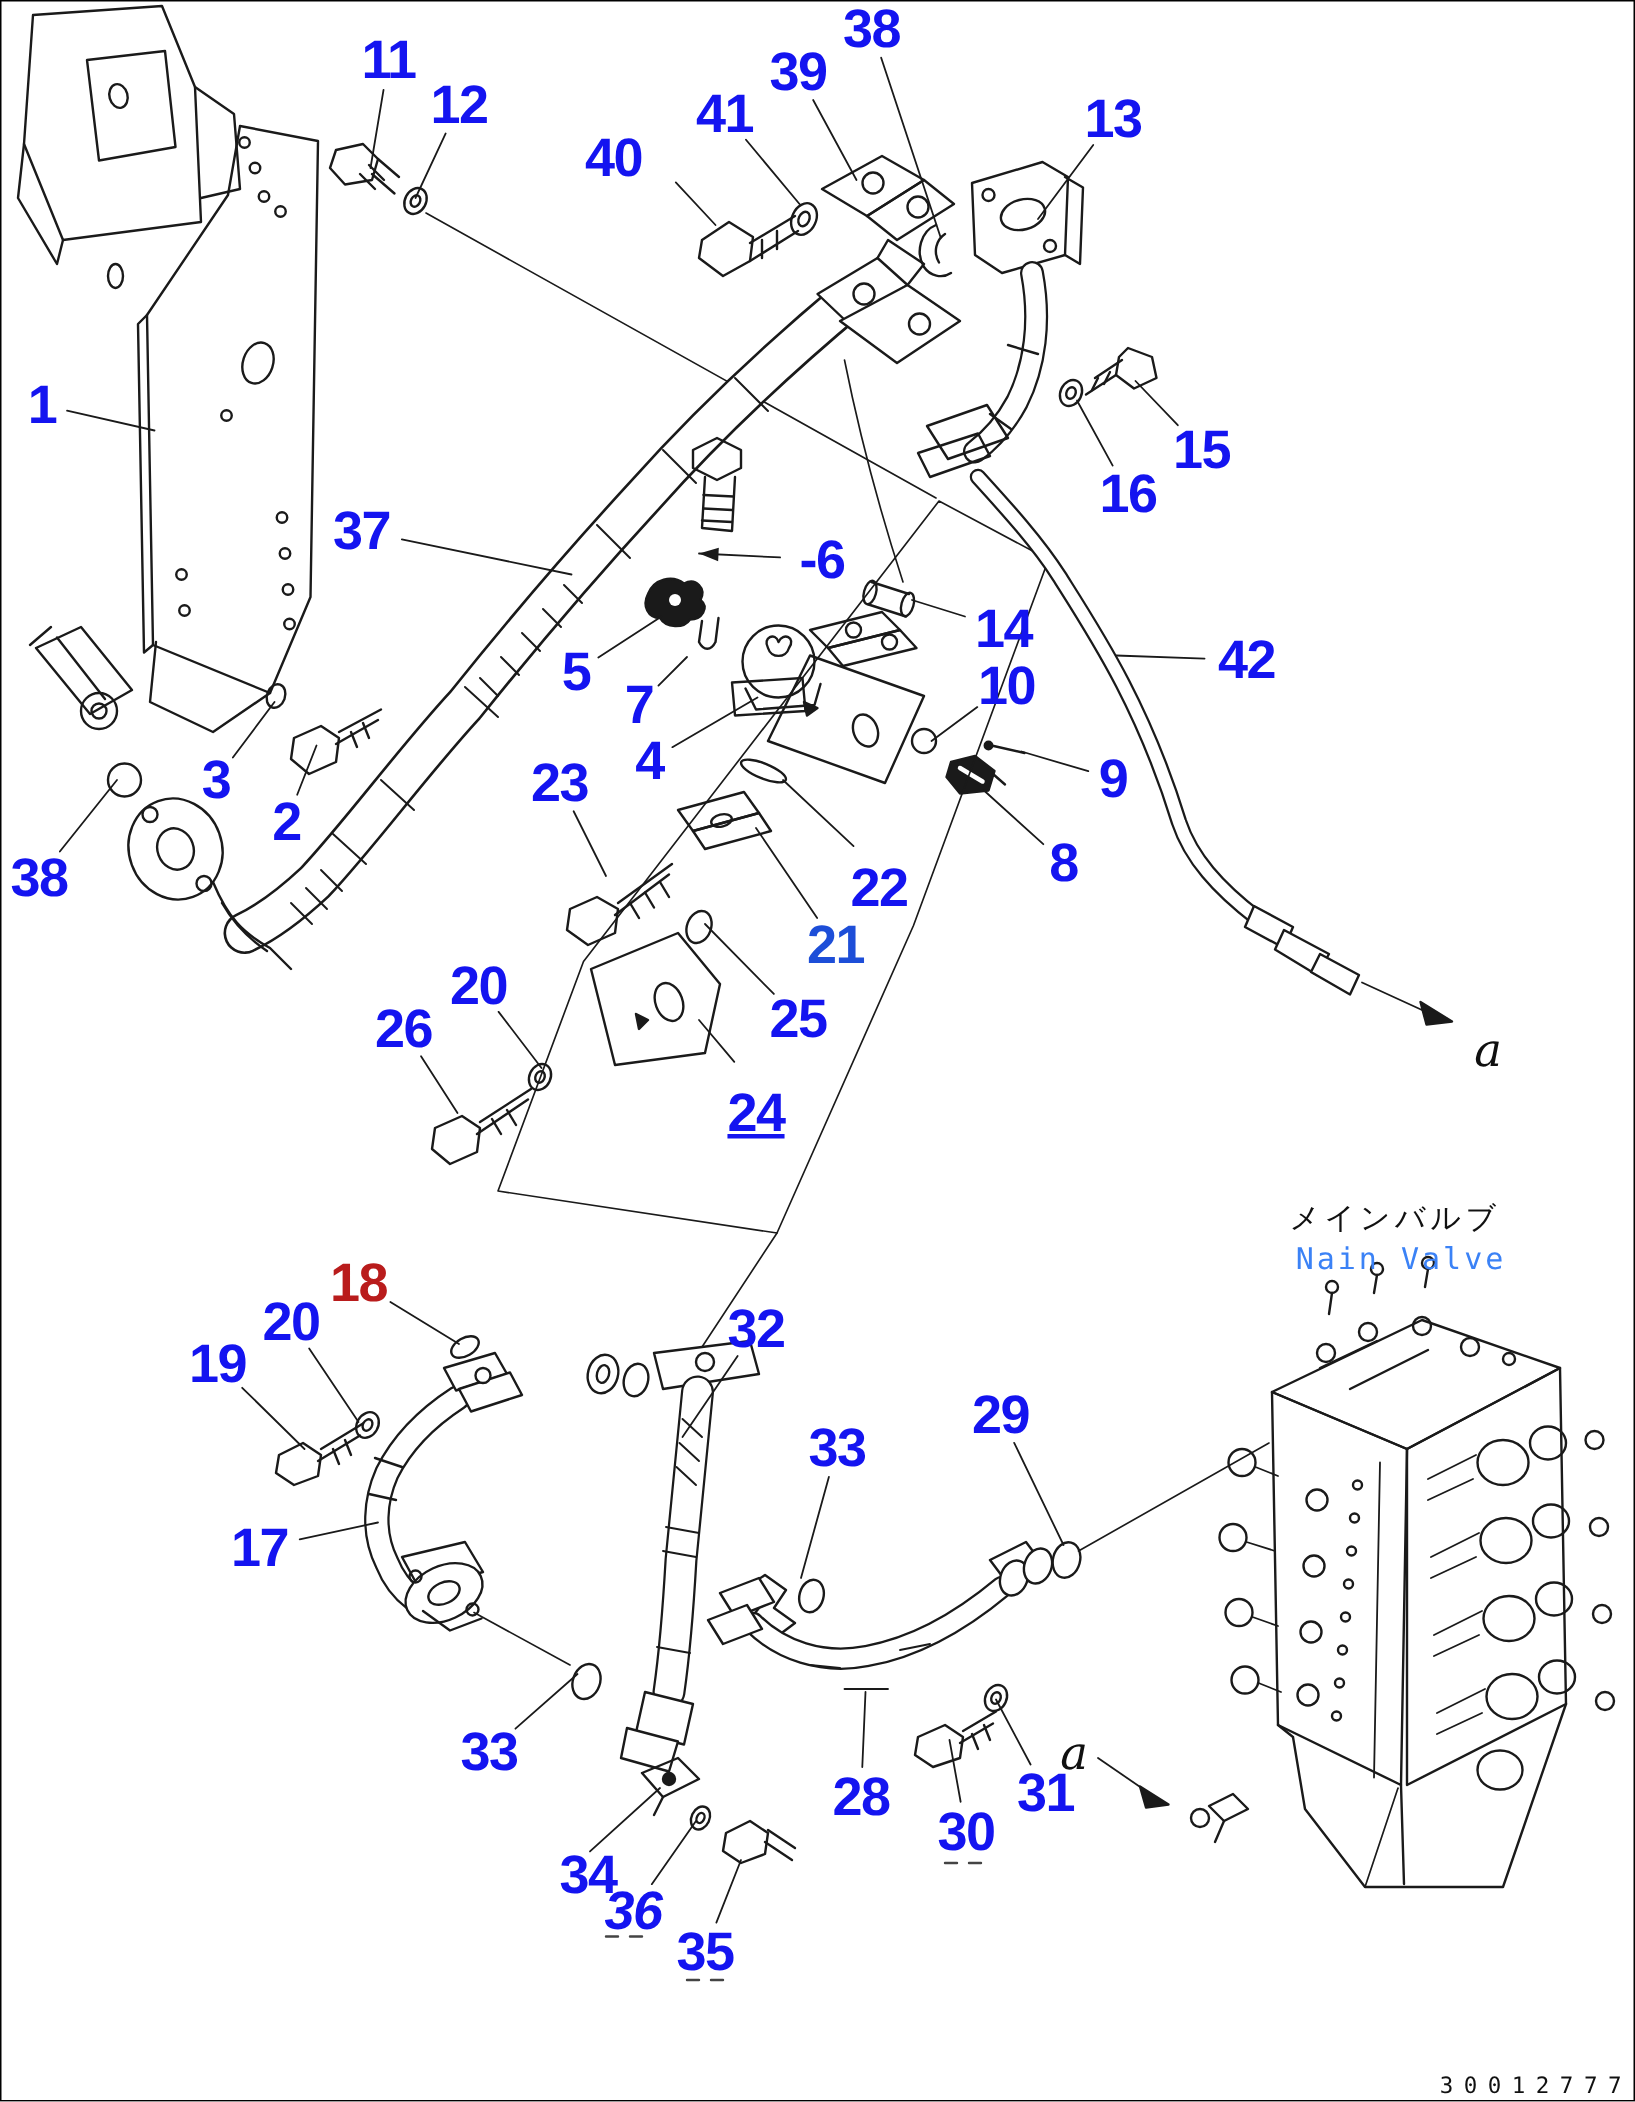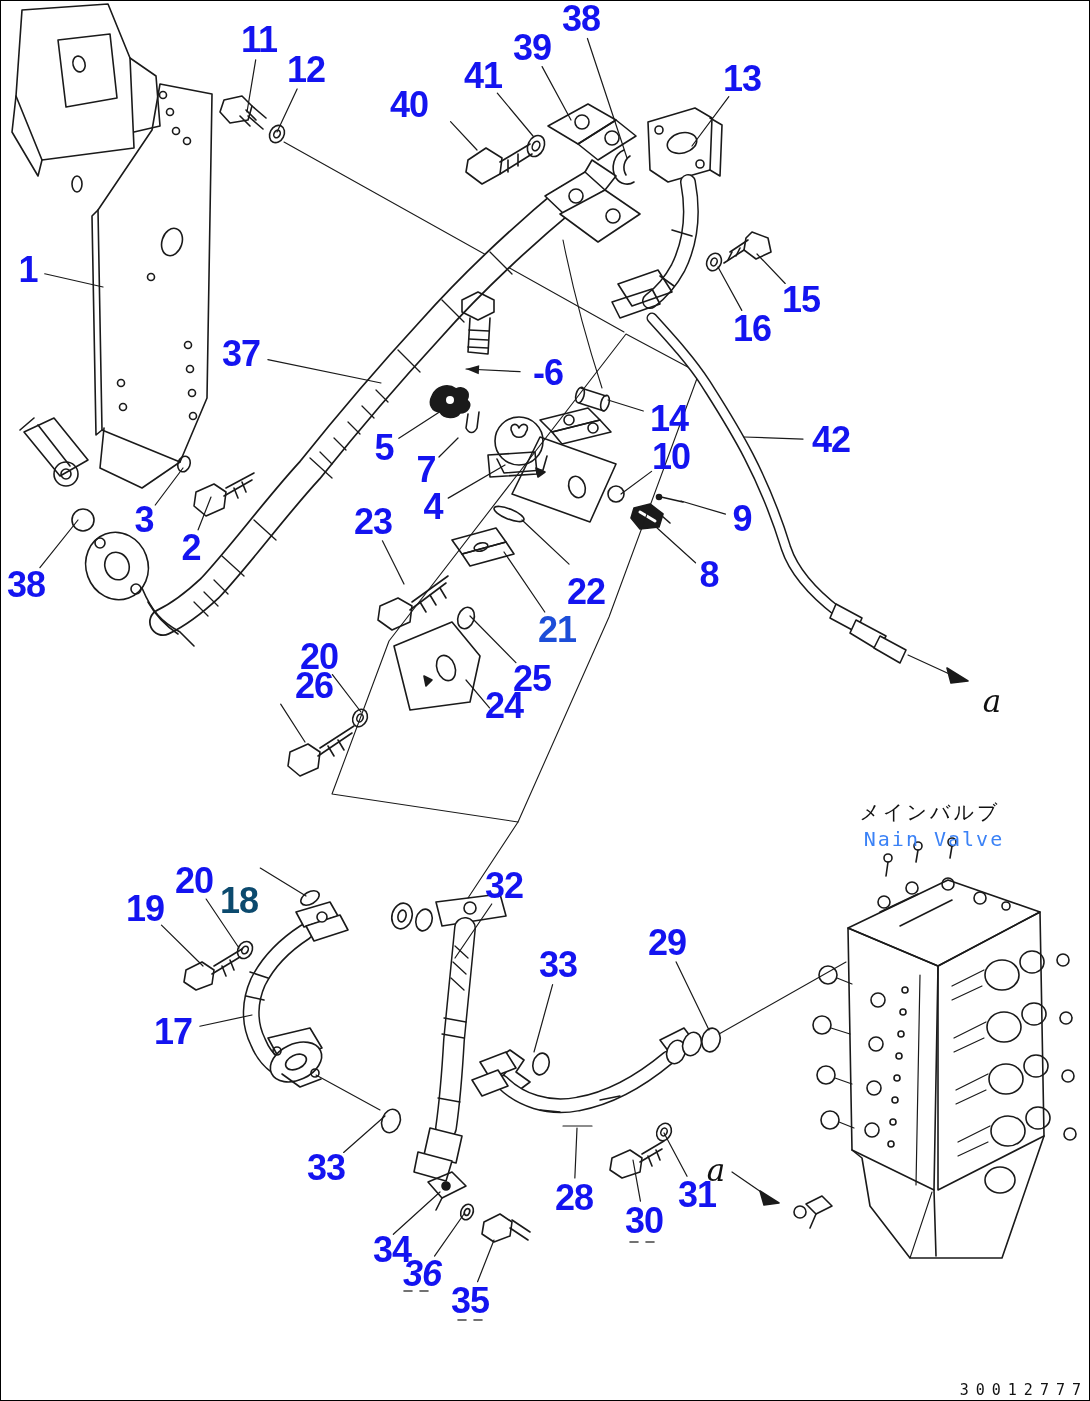--- a/index.html
+++ b/index.html
@@ -392,23 +392,23 @@
       <div class="callout" style="left: 742px; top: 519px; color: rgb(20, 20, 240);">9</div>
       <div class="callout" style="left: 144px; top: 520px; color: rgb(20, 20, 240);">3</div>
       <div class="callout" style="left: 191px; top: 548px; color: rgb(20, 20, 240);">2</div>
       <div class="callout" style="left: 373px; top: 522px; color: rgb(20, 20, 240); text-align: right;">23</div>
       <div class="callout" style="left: 709px; top: 575px; color: rgb(20, 20, 240);">8</div>
       <div class="callout" style="left: 586px; top: 592px; color: rgb(20, 20, 240);">22</div>
       <div class="callout" style="left: 26px; top: 585px; color: rgb(20, 20, 240);">38</div>
       <div class="callout" style="left: 557px; top: 630px; color: #1d4ed8;">21</div>
       <div class="callout" style="left: 532px; top: 679px; color: rgb(20, 20, 240);">25</div>
       <div class="callout" style="left: 319px; top: 657px; color: rgb(20, 20, 240);">20</div>
-      <div class="callout" style="left: 269px; top: 686px; color: rgb(20, 20, 240); margin-left: 45px;">26</div>
-      <div class="callout" style="left: 504px; top: 706px; color: rgb(20, 20, 240);">24</div>
-      <div class="callout" style="left: 239px; top: 901px; color: #0c4a6e; text-align: right;">18</div>
+      <div class="callout" style="left: 269px; top: 686px; color: rgb(20, 20, 240);">26</div>
+      <div class="callout" style="left: 504px; top: 742px; color: rgb(20, 20, 240); text-decoration: underline;">24</div>
+      <div class="callout" style="left: 239px; top: 855px; color: #b91c1c; text-align: right;">18</div>
       <div class="callout" style="left: 194px; top: 881px; color: rgb(20, 20, 240);">20</div>
       <div class="callout" style="left: 145px; top: 909px; color: rgb(20, 20, 240);">19</div>
       <div class="callout" style="left: 504px; top: 886px; color: rgb(20, 20, 240);">32</div>
       <div class="callout" style="left: 667px; top: 943px; color: rgb(20, 20, 240);">29</div>
       <div class="callout" style="left: 558px; top: 965px; color: rgb(20, 20, 240);">33</div>
       <div class="callout" style="left: 173px; top: 1032px; color: rgb(20, 20, 240);">17</div>
       <div class="callout" style="left: 326px; top: 1168px; color: rgb(20, 20, 240);">33</div>
       <div class="callout" style="left: 574px; top: 1198px; color: rgb(20, 20, 240);">28</div>
       <div class="callout" style="left: 697px; top: 1195px; color: rgb(20, 20, 240);">31</div>
       <div class="callout" style="left: 644px; top: 1221px; color: rgb(20, 20, 240);">30</div>

